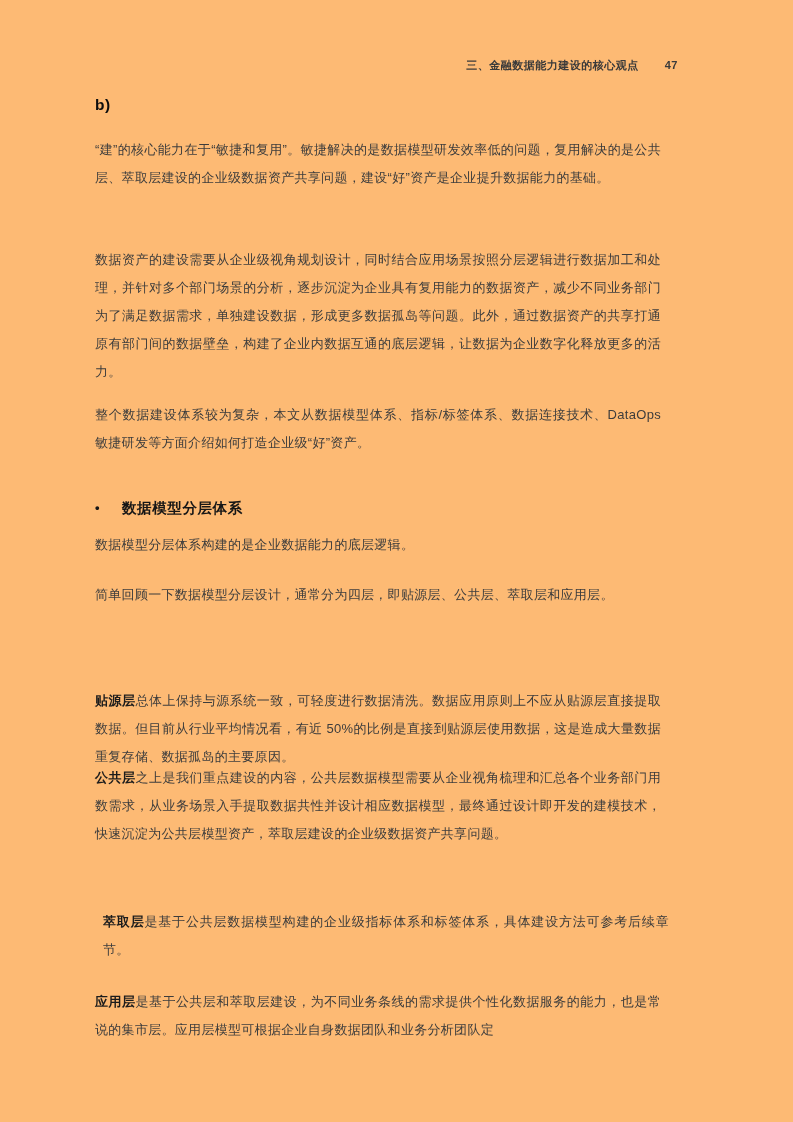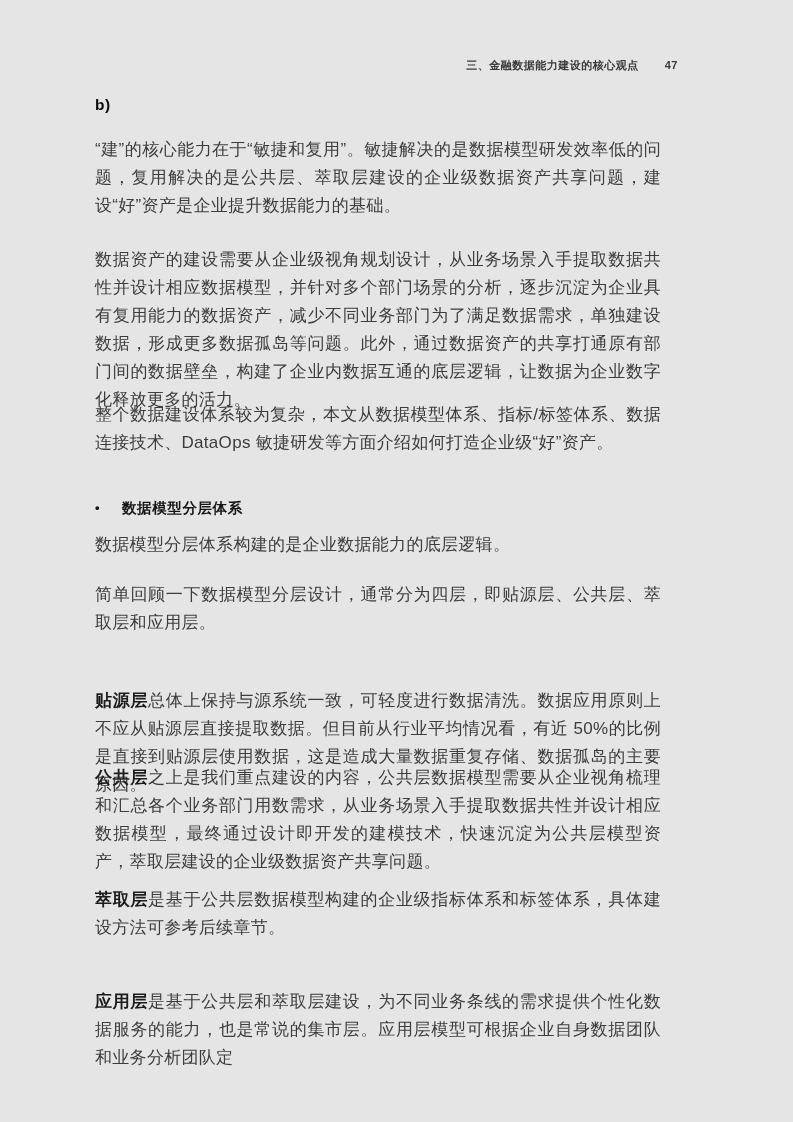--- a/index.html
+++ b/index.html
@@ -4,21 +4,21 @@
 <style>
   html, body {
     margin: 0;
     padding: 0;
     background: #ffffff;
   }
   .page {
     position: relative;
     width: 793px;
     height: 1122px;
-    background: #e5e5e5;
+    background: #fdba74;
     overflow: hidden;
     font-family: "Liberation Sans", "DejaVu Sans", sans-serif;
   }
   
   .page-header {
     position: absolute;
     top: 58px;
     right: 115px;
     display: flex;
     align-items: baseline;
@@ -44,21 +44,21 @@
   .doc-title .h-label {
     width: 27px;
     flex: 0 0 27px;
   }
   
   .doc-body { position: absolute; left: 0; top: 0; width: 793px; height: 1122px; }
   .block {
     position: absolute;
     left: 95px;
     width: 566px;
-    font-size: 17px;
+    font-size: 13px;
     line-height: 28px;
     color: #3c3c3c;
     text-align: justify;
     text-justify: inter-ideograph;
     letter-spacing: 0.3px;
   }
   .block b {
     color: #1c1c1c;
     font-weight: 700;
   }
@@ -76,40 +76,40 @@
     font-size: 13px;
   }
   .block-0 { top: 136px; }
   .block-1 { top: 246px; }
   .block-2 { top: 401px; }
   .block-3 { top: 494px; }
   .block-4 { top: 531px; font-family: Liberation Serif, serif; }
   .block-5 { top: 581px; }
   .block-6 { top: 659px; margin-top: 28px; }
   .block-7 { top: 764px; }
-  .block-8 { top: 886px; }
+  .block-8 { top: 908px; margin-left: 8px; }
   .block-9 { top: 968px; margin-top: 20px; }
 </style>
 </head>
 <body>
 
 <div class="page">
 
   <div class="page-header">
     <span>三、金融数据能力建设的核心观点</span>
     <span>47</span>
   </div>
 
   <div class="doc-title">
     <span class="h-label">b)</span>
   </div>
 
   <div class="doc-body" id="doc-body">
       <div class="block block-0"><span>“建”的核心能力在于“敏捷和复用”。敏捷解决的是数据模型研发效率低的问题，复用解决的是公共层、萃取层建设的企业级数据资产共享问题，建设“好”资产是企业提升数据能力的基础。</span></div>
-      <div class="block block-1"><span>数据资产的建设需要从企业级视角规划设计，从业务场景入手提取数据共性并设计相应数据模型，并针对多个部门场景的分析，逐步沉淀为企业具有复用能力的数据资产，减少不同业务部门为了满足数据需求，单独建设数据，形成更多数据孤岛等问题。此外，通过数据资产的共享打通原有部门间的数据壁垒，构建了企业内数据互通的底层逻辑，让数据为企业数字化释放更多的活力。</span></div>
+      <div class="block block-1"><span>数据资产的建设需要从企业级视角规划设计，同时结合应用场景按照分层逻辑进行数据加工和处理，并针对多个部门场景的分析，逐步沉淀为企业具有复用能力的数据资产，减少不同业务部门为了满足数据需求，单独建设数据，形成更多数据孤岛等问题。此外，通过数据资产的共享打通原有部门间的数据壁垒，构建了企业内数据互通的底层逻辑，让数据为企业数字化释放更多的活力。</span></div>
       <div class="block block-2"><span>整个数据建设体系较为复杂，本文从数据模型体系、指标/标签体系、数据连接技术、DataOps 敏捷研发等方面介绍如何打造企业级“好”资产。</span></div>
       <div class="block block-3 bullet">
         <span class="bullet-marker">•</span>
         <span>数据模型分层体系</span>
       </div>
       <div class="block block-4"><span>数据模型分层体系构建的是企业数据能力的底层逻辑。</span></div>
       <div class="block block-5"><span>简单回顾一下数据模型分层设计，通常分为四层，即贴源层、公共层、萃取层和应用层。</span></div>
       <div class="block block-6"><b>贴源层</b><span>总体上保持与源系统一致，可轻度进行数据清洗。数据应用原则上不应从贴源层直接提取数据。但目前从行业平均情况看，有近 50%的比例是直接到贴源层使用数据，这是造成大量数据重复存储、数据孤岛的主要原因。</span></div>
       <div class="block block-7"><b>公共层</b><span>之上是我们重点建设的内容，公共层数据模型需要从企业视角梳理和汇总各个业务部门用数需求，从业务场景入手提取数据共性并设计相应数据模型，最终通过设计即开发的建模技术，快速沉淀为公共层模型资产，萃取层建设的企业级数据资产共享问题。</span></div>
       <div class="block block-8"><b>萃取层</b><span>是基于公共层数据模型构建的企业级指标体系和标签体系，具体建设方法可参考后续章节。</span></div>

